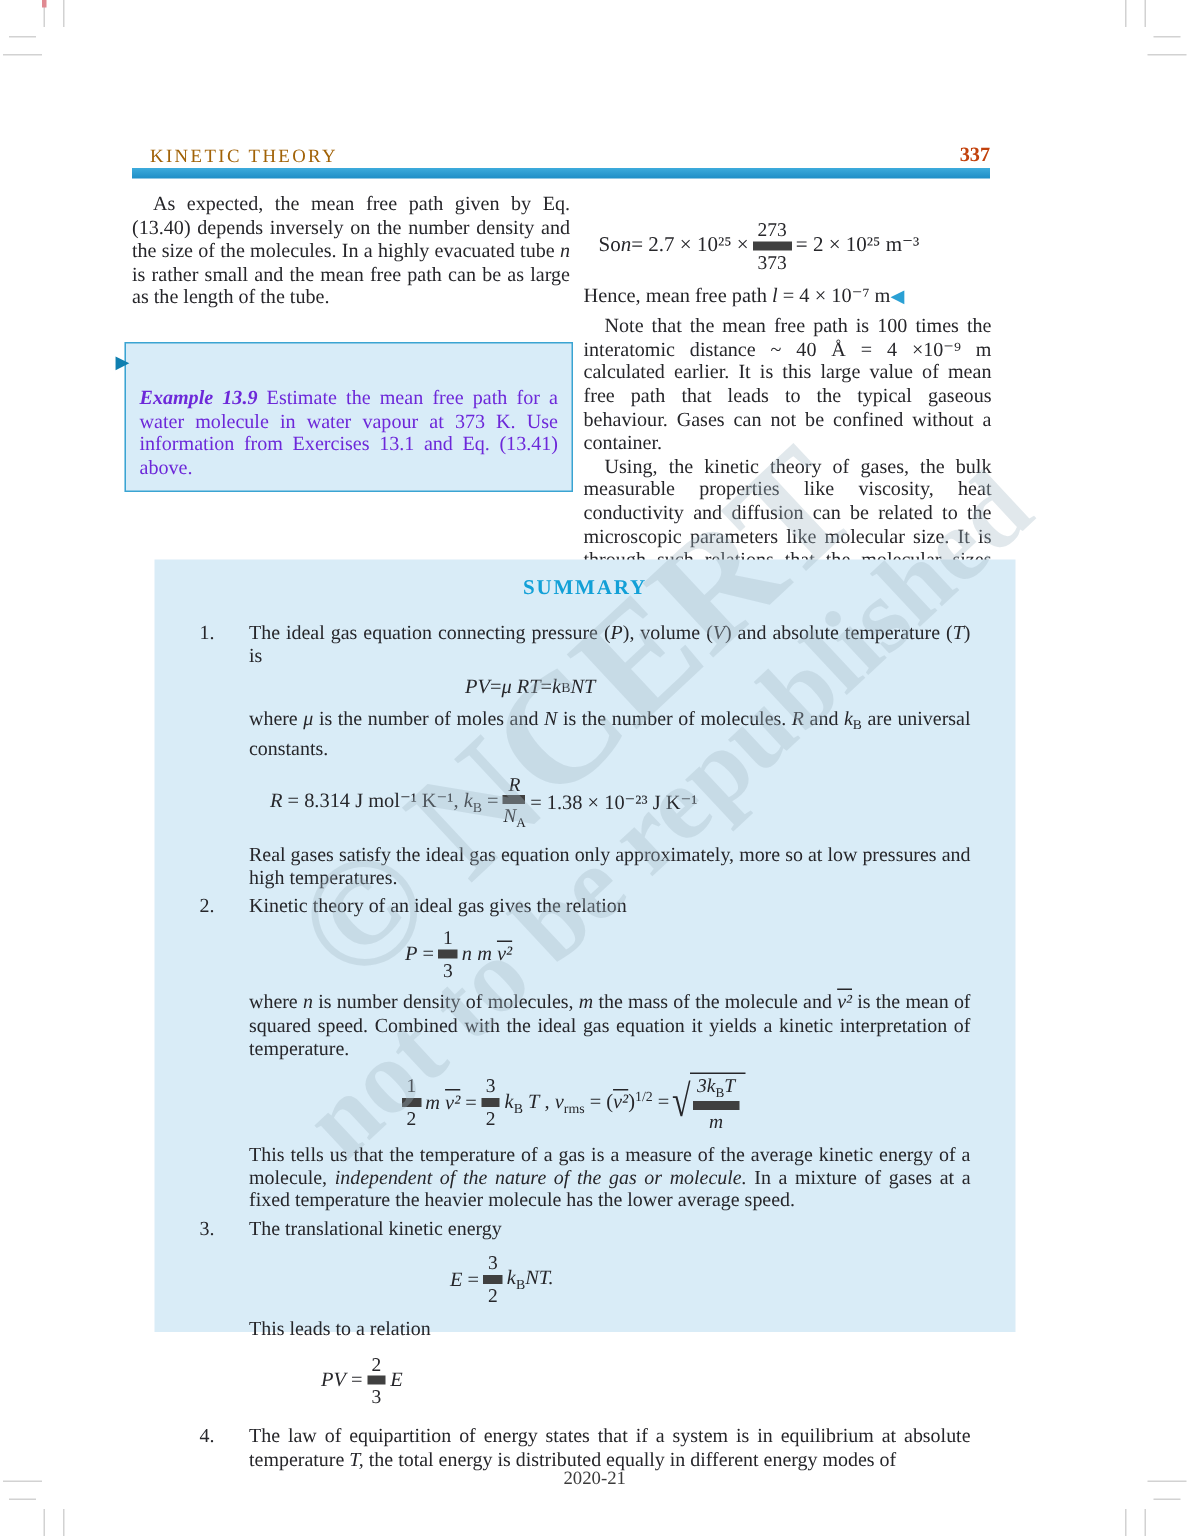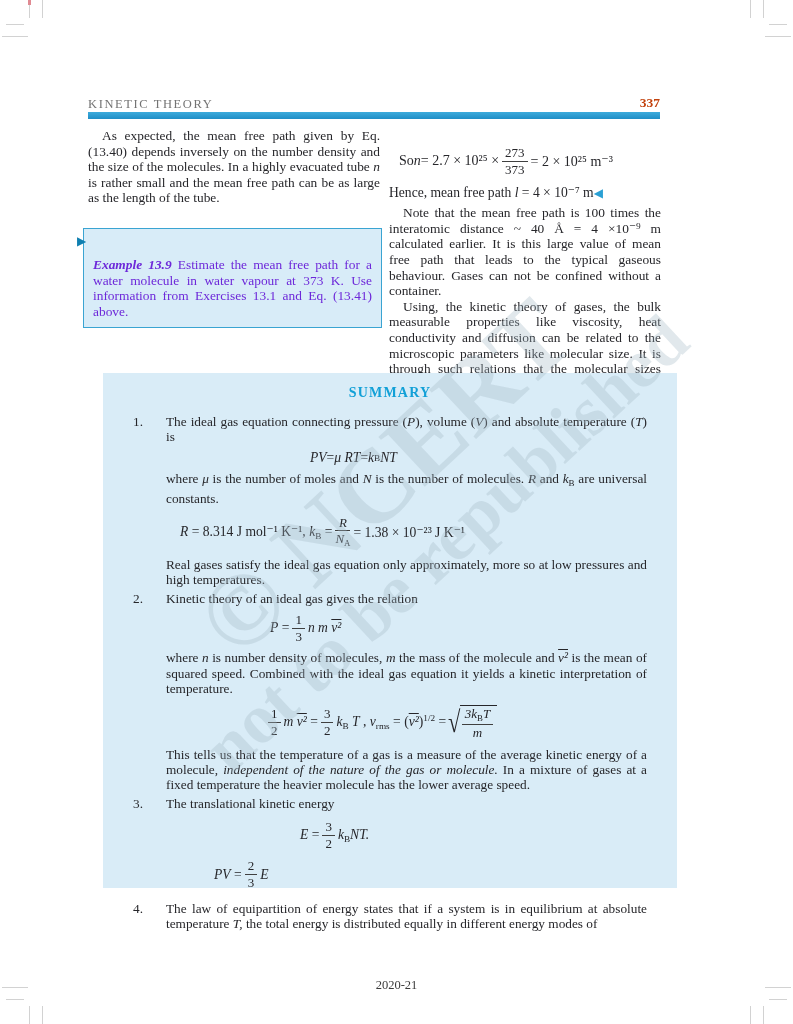--- a/index.html
+++ b/index.html
@@ -4,21 +4,21 @@
 <style>
   html,body{margin:0;padding:0;background:#ffffff;}
   .page{position:relative;width:793px;height:1024px;background:#fff;overflow:hidden;
         font-family:"Liberation Serif","DejaVu Serif",serif;color:#26262a;}
 
   
   .mark{position:absolute;background:#d2d2d2;}
   .mark.red{background:#e08a92;}
 
   
-  .hdr-title{position:absolute;left:88px;top:97px;font-size:12.5px;letter-spacing:1.6px;color:#737373;}
+  .hdr-title{position:absolute;left:100px;top:97px;font-size:12.5px;letter-spacing:1.6px;color:#a16207;}
   .hdr-page{position:absolute;left:560px;top:95px;width:100px;text-align:right;font-size:13.5px;font-weight:bold;color:#c2410c;}
   .hdr-rule{position:absolute;left:88px;top:112px;width:572px;height:7px;
             background:linear-gradient(#3dabdc,#1f8ec6);}
 
   
   .para{font-size:13.4px;line-height:15.6px;text-align:justify;}
   .indent{text-indent:14px;}
   .col-left{position:absolute;left:88px;top:128px;width:292px;}
   .col-right{position:absolute;left:389px;top:142px;width:272px;}
 
@@ -28,21 +28,21 @@
   .example-box .para{color:#6d28d9;margin-top:21px;}
   .ex-marker{position:absolute;left:-7px;top:5px;font-size:12px;color:#0f7fb0;
              font-family:"DejaVu Sans",sans-serif;}
   .ex-label{font-weight:bold;font-style:italic;}
   .answer-block{position:absolute;left:88px;top:318px;width:292px;}
   .ans-label{font-weight:bold;font-style:italic;color:#2b9fd3;}
 
   
   .eq-row{display:flex;align-items:center;font-size:14px;}
   .frac{display:inline-block;vertical-align:middle;text-align:center;line-height:1.05;margin:0 3px;font-size:13px;}
-  .frac .num{display:block;border-bottom:1px solid #404040;padding:0 3px 1px;}
+  .frac .num{display:block;border-bottom:6px solid #404040;padding:0 3px 1px;}
   .frac .den{display:block;padding-top:1px;}
   .sqrt{display:inline-flex;align-items:center;vertical-align:middle;}
   .sqrt .rad{font-size:30px;line-height:1;transform:scaleX(.75);margin-right:-3px;font-weight:400;}
   .sqrt .body{border-top:1.3px solid #26262a;padding:1px 4px 0 2px;}
   .it{font-style:italic;}
   .s-i{font-style:italic;}
   .s-sub{font-size:.68em;vertical-align:-0.35em;}
   .s-sup{font-size:.68em;vertical-align:.5em;}
   .s-ovl{font-style:italic;text-decoration:overline;}
   .hence-line{display:flex;justify-content:flex-start;align-items:center;font-size:13.6px;margin:6px 0 4px;}
@@ -197,20 +197,21 @@
       <div class="body">
         <div class="sum-para">The translational kinetic energy</div>
         <div class="eq-block" style="margin:9px 0 8px 134px;">
           <span><span class="s-i">E</span><span> = </span></span>
           <span class="frac">
             <span class="num"><span>3</span></span>
             <span class="den"><span>2</span></span>
           </span>
           <span><span class="s-i"> k</span><span class="s-sub">B</span><span class="s-i">NT.</span></span>
         </div>
+        <div class="sum-para">This leads to a relation</div>
         <div class="eq-block" style="margin:9px 0 8px 48px;">
           <span><span class="s-i">PV</span><span> = </span></span>
           <span class="frac">
             <span class="num"><span>2</span></span>
             <span class="den"><span>3</span></span>
           </span>
           <span><span class="s-i"> E</span></span>
         </div>
       </div>
     </div>

